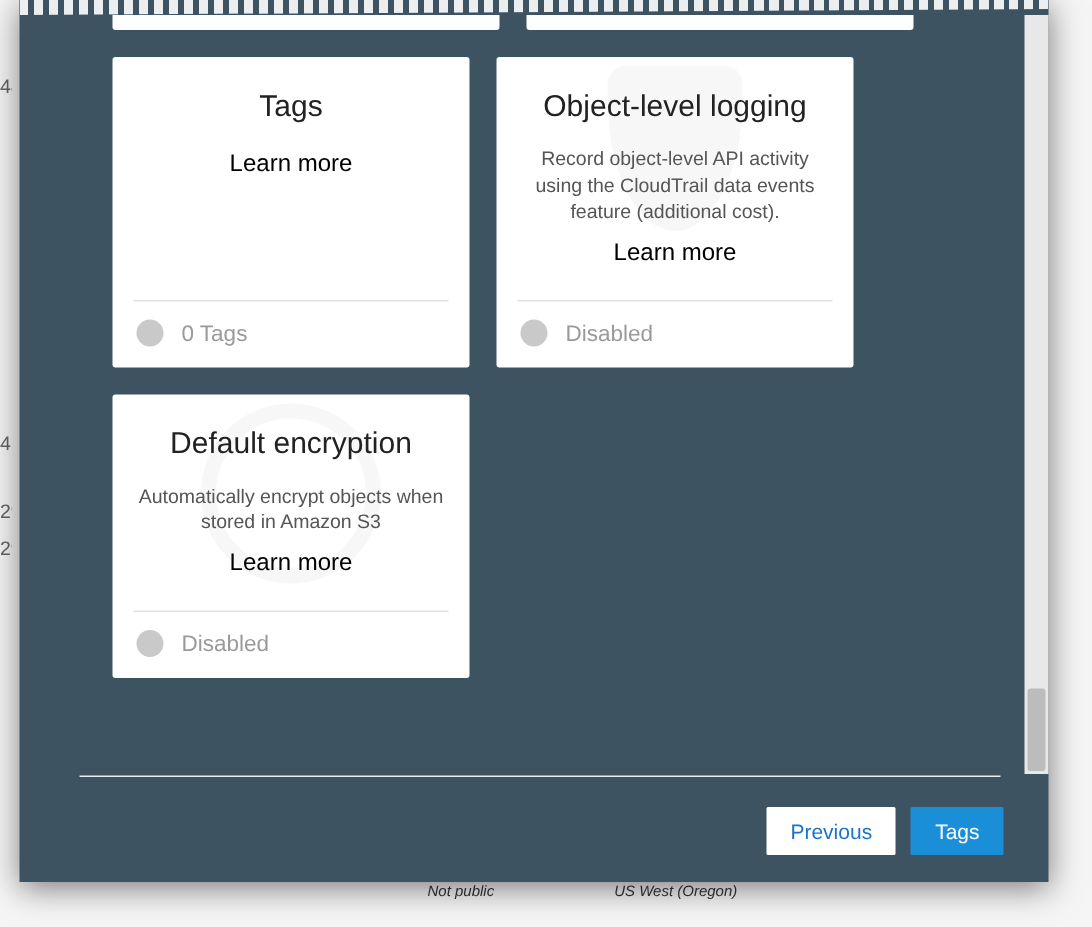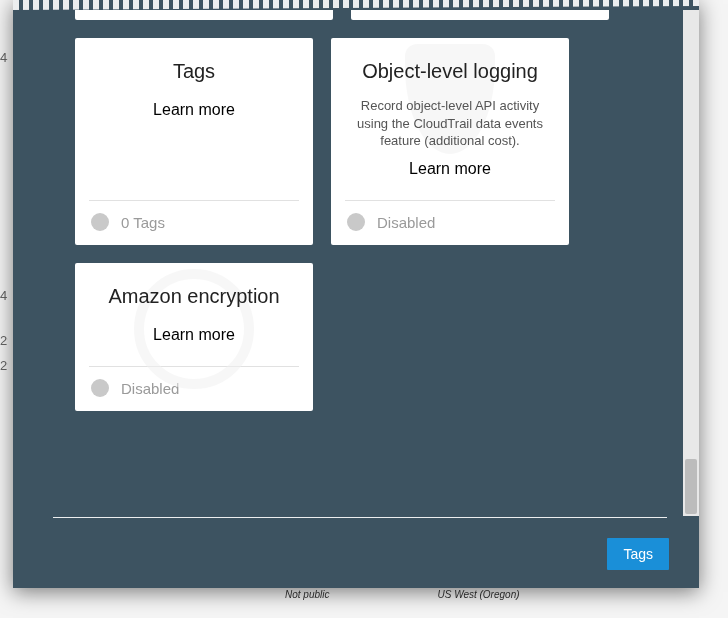--- a/index.html
+++ b/index.html
@@ -26,21 +26,21 @@
   .bg-row-3 { top: 320px; }
   .bg-row-4 { top: 345px; }
   .bg-bottom {
     position: absolute;
     bottom: 18px; left: 15px; width: 100%;
     font-size: 10px; color: #333;
     display: flex;
     font-style: italic;
   }
   .bg-bottom .c1 { margin-left: 270px; }
-  .bg-bottom .c2 { margin-left: 108px; text-align: right; }
+  .bg-bottom .c2 { margin-left: 80px; text-align: right; }
 
   .modal {
     position: absolute;
     left: 13px;
     top: 0;
     width: 686px;
     height: 588px;
     background: #3d5361;
     box-shadow: 0 4px 20px rgba(0,0,0,0.5);
     color: #fff;
@@ -241,30 +241,32 @@
         </div>
         <div class="card-footer">
           <span class="dot"></span>
           <span class="status">Disabled</span>
         </div>
       </div>
 
       <div class="card">
         <div class="bg-globe"></div>
         <div class="card-content">
-          <h2>Amazon encryption</h2>
+          <h2>Default encryption</h2>
+          <p>Automatically encrypt objects when stored in Amazon S3</p>
           <a class="learn">Learn more</a>
         </div>
         <div class="card-footer">
           <span class="dot"></span>
           <span class="status">Disabled</span>
         </div>
       </div>
 
     </div>
   </div>
 
   <div class="divider"></div>
 
   <div class="footer">
+    <button class="btn btn-prev">Previous</button>
     <button class="btn btn-next">Tags</button>
   </div>
 </div>
 
 </body></html>

